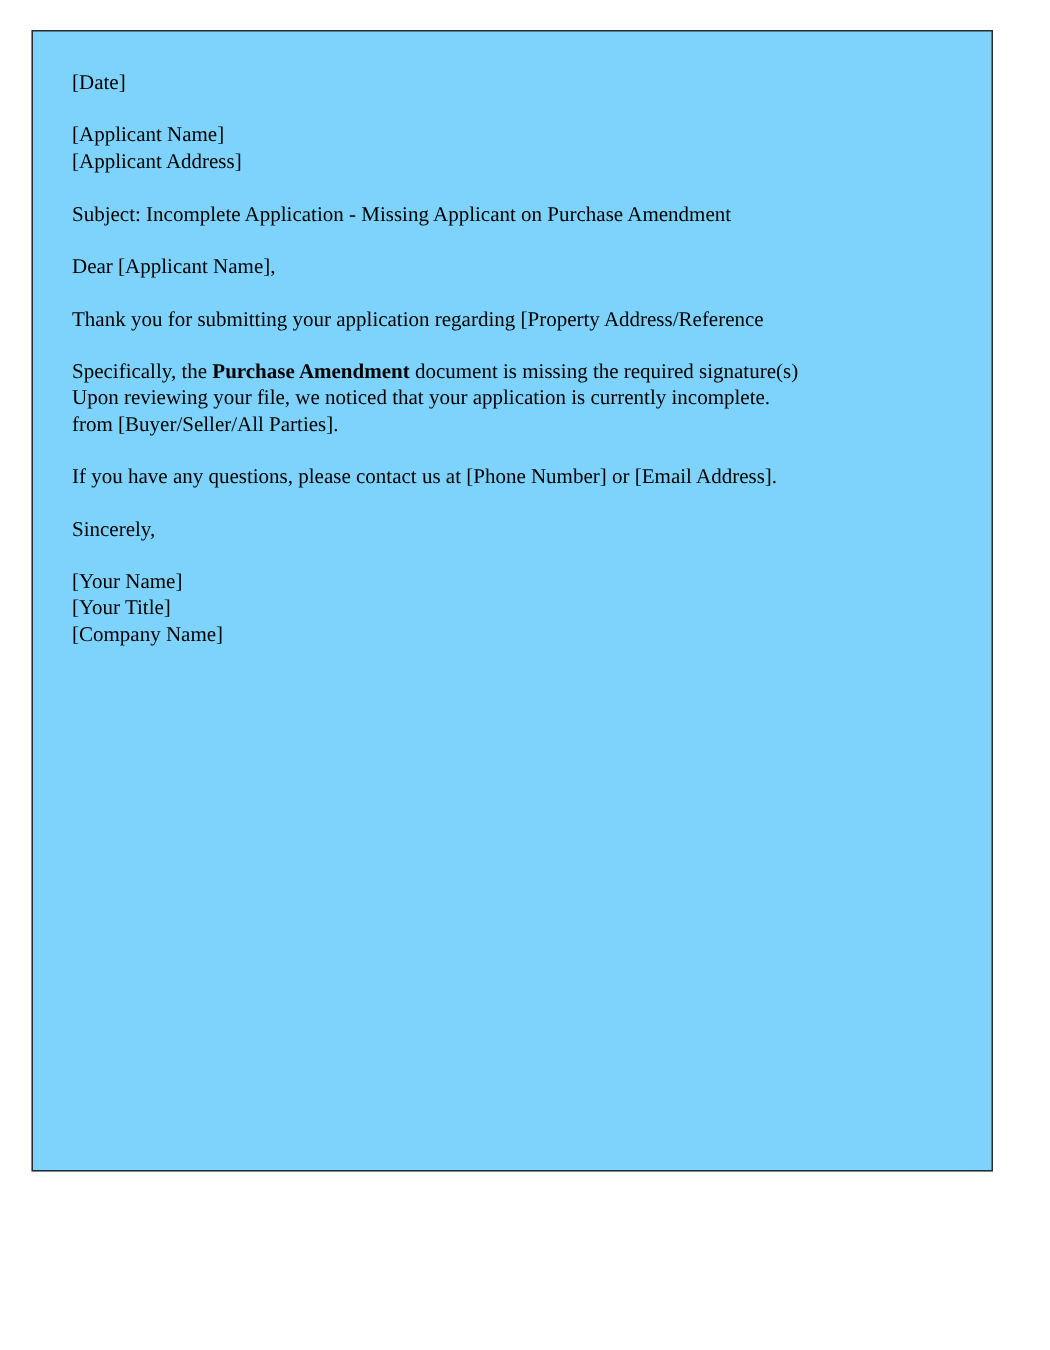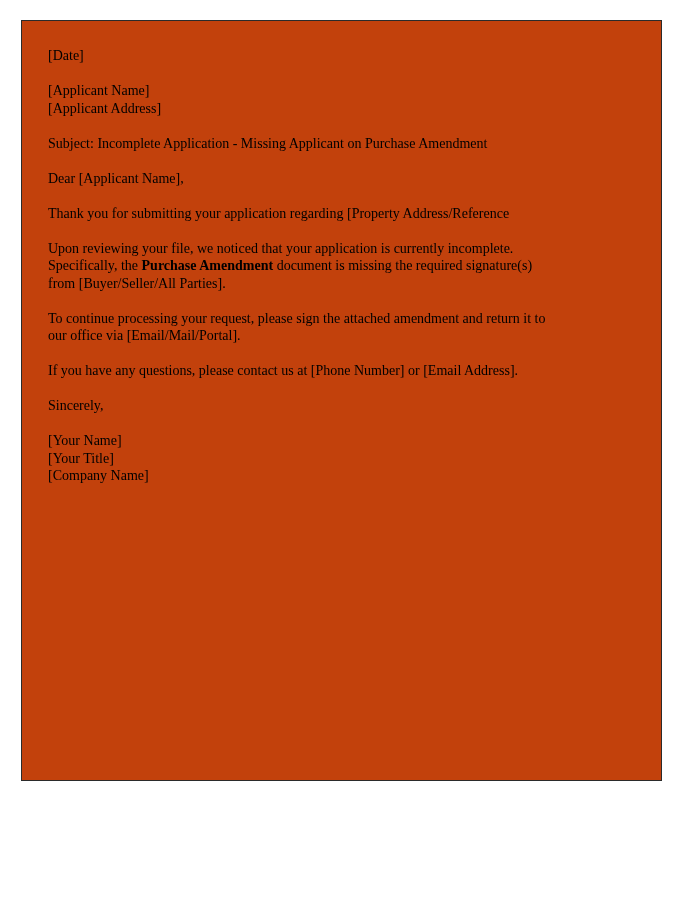--- a/index.html
+++ b/index.html
@@ -17,21 +17,21 @@
     color: #000000;
   }
   .letter-page {
     position: absolute;
     left: 21px;
     top: 20px;
     width: 641px;
     height: 761px;
     box-sizing: border-box;
     border: 1px solid #2b2b2b;
-    background: #c2410c;
+    background: #7dd3fc;
     padding: 26px 28px 0 26px;
   }
   .para {
     margin: 0 0 17.5px 0;
     font-size: 14px;
     line-height: 17.5px;
   }
   .line {
     white-space: nowrap;
   }
@@ -60,29 +60,25 @@
 
     <div class="para">
       <div class="line">Dear [Applicant Name],</div>
     </div>
 
     <div class="para">
       <div class="line">Thank you for submitting your application regarding [Property Address/Reference</div>
     </div>
 
     <div class="para">
+      <div class="line"><span>Specifically, the </span><span class="bold">Purchase Amendment</span><span> document is missing the required signature(s)</span></div>
       <div class="line">Upon reviewing your file, we noticed that your application is currently incomplete.</div>
-      <div class="line"><span>Specifically, the </span><span class="bold">Purchase Amendment</span><span> document is missing the required signature(s)</span></div>
       <div class="line">from [Buyer/Seller/All Parties].</div>
     </div>
 
-    <div class="para">
-      <div class="line">To continue processing your request, please sign the attached amendment and return it to</div>
-      <div class="line">our office via [Email/Mail/Portal].</div>
-    </div>
 
 
     <div class="para">
       <div class="line">If you have any questions, please contact us at [Phone Number] or [Email Address].</div>
     </div>
 
     <div class="para">
       <div class="line">Sincerely,</div>
     </div>
 

